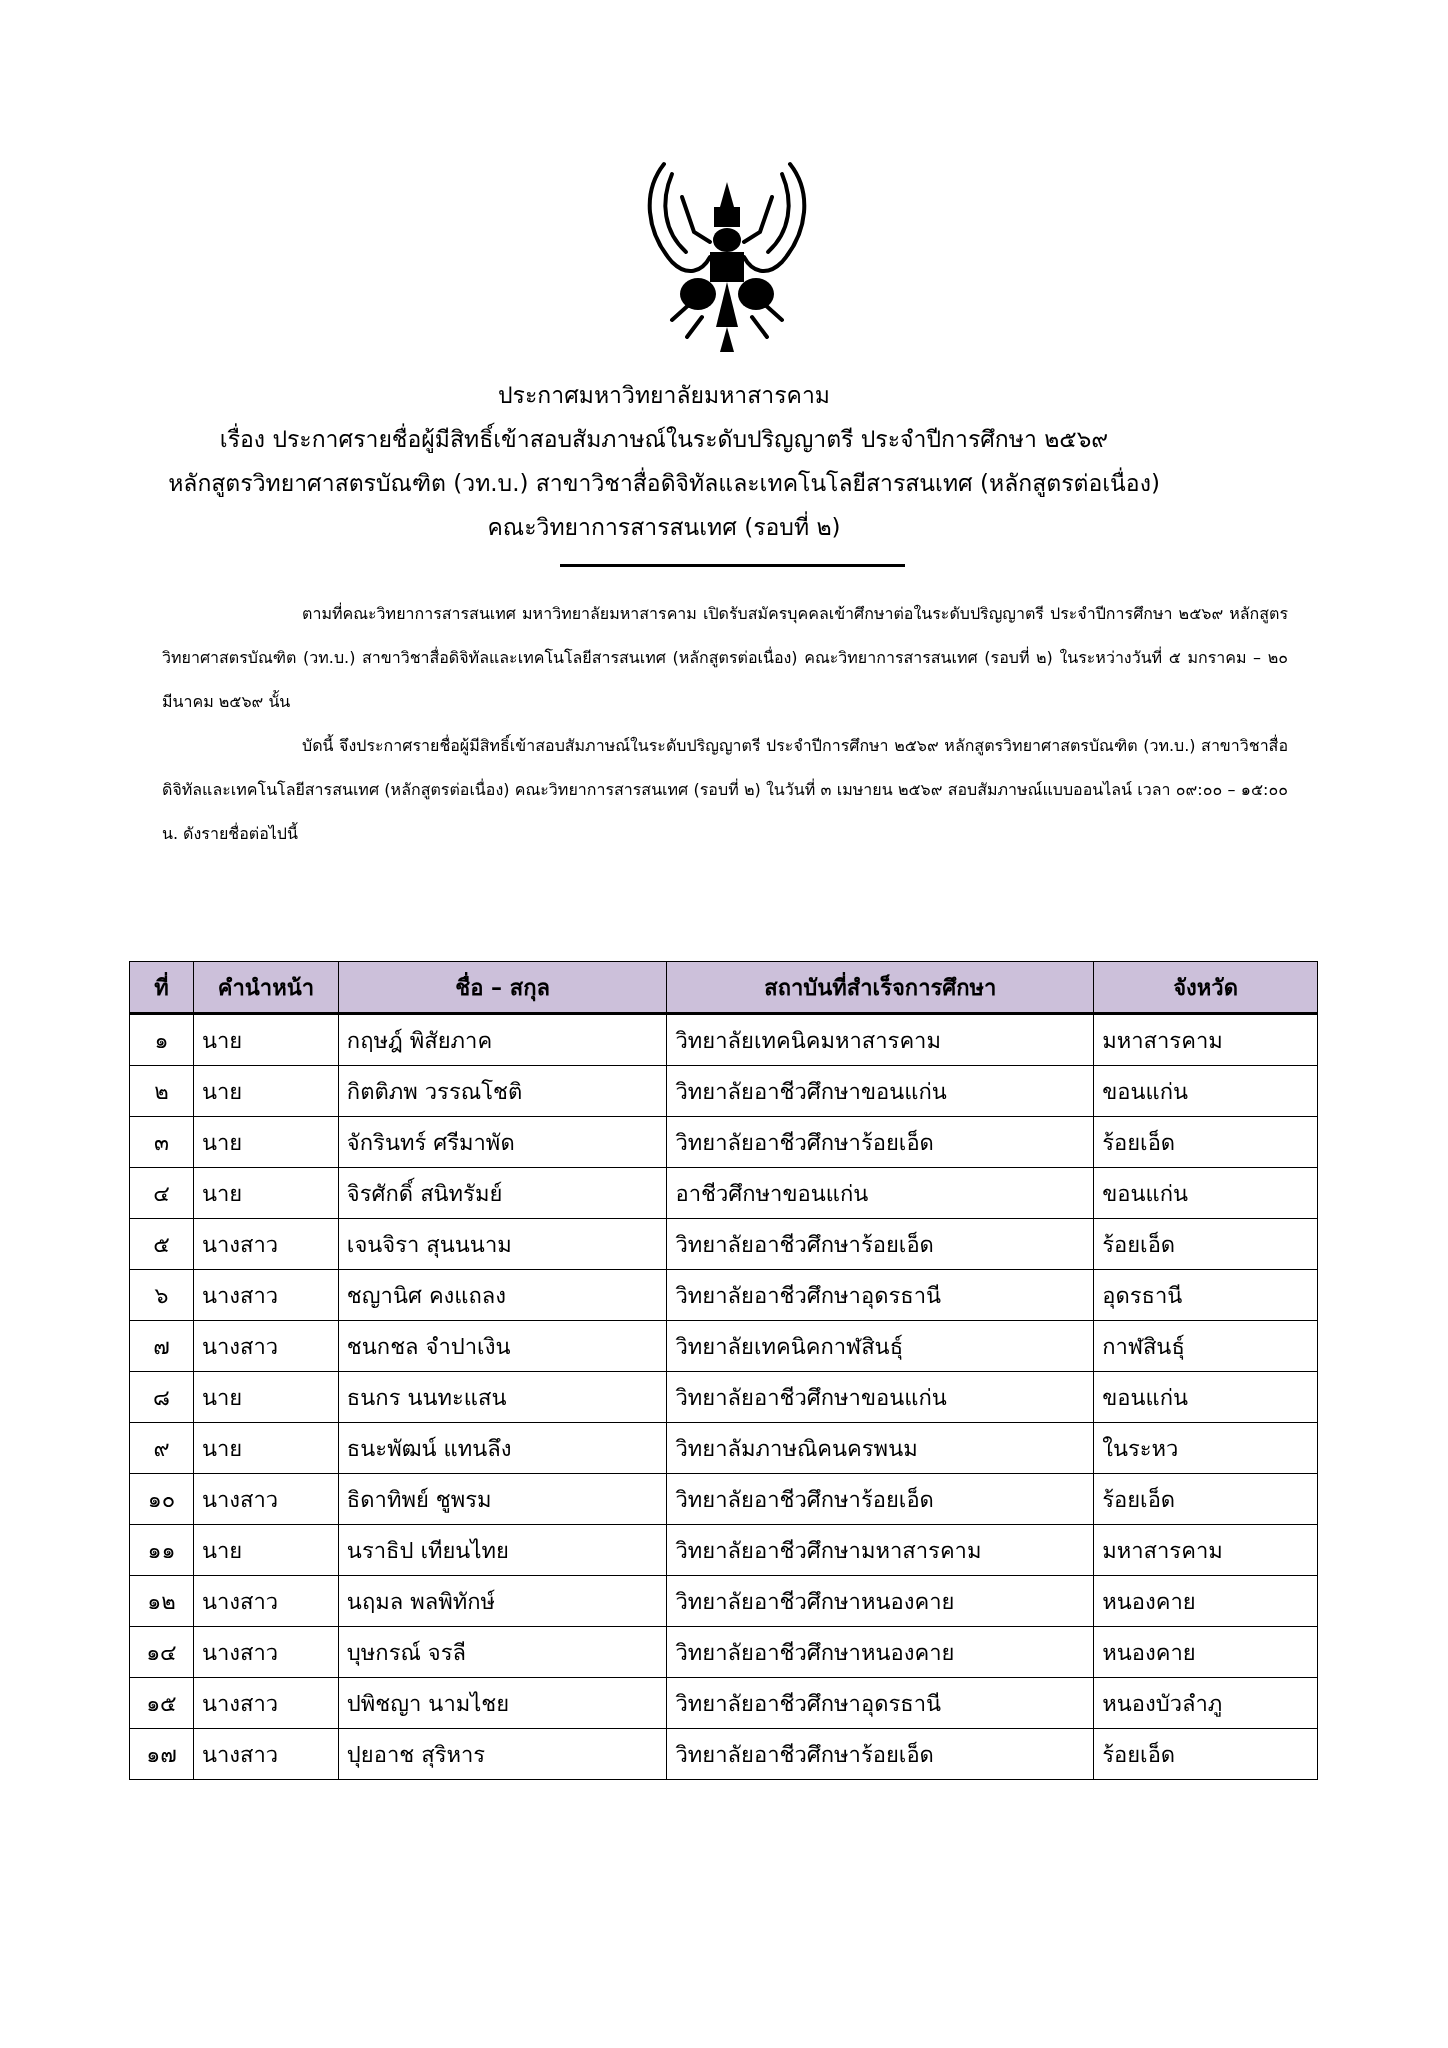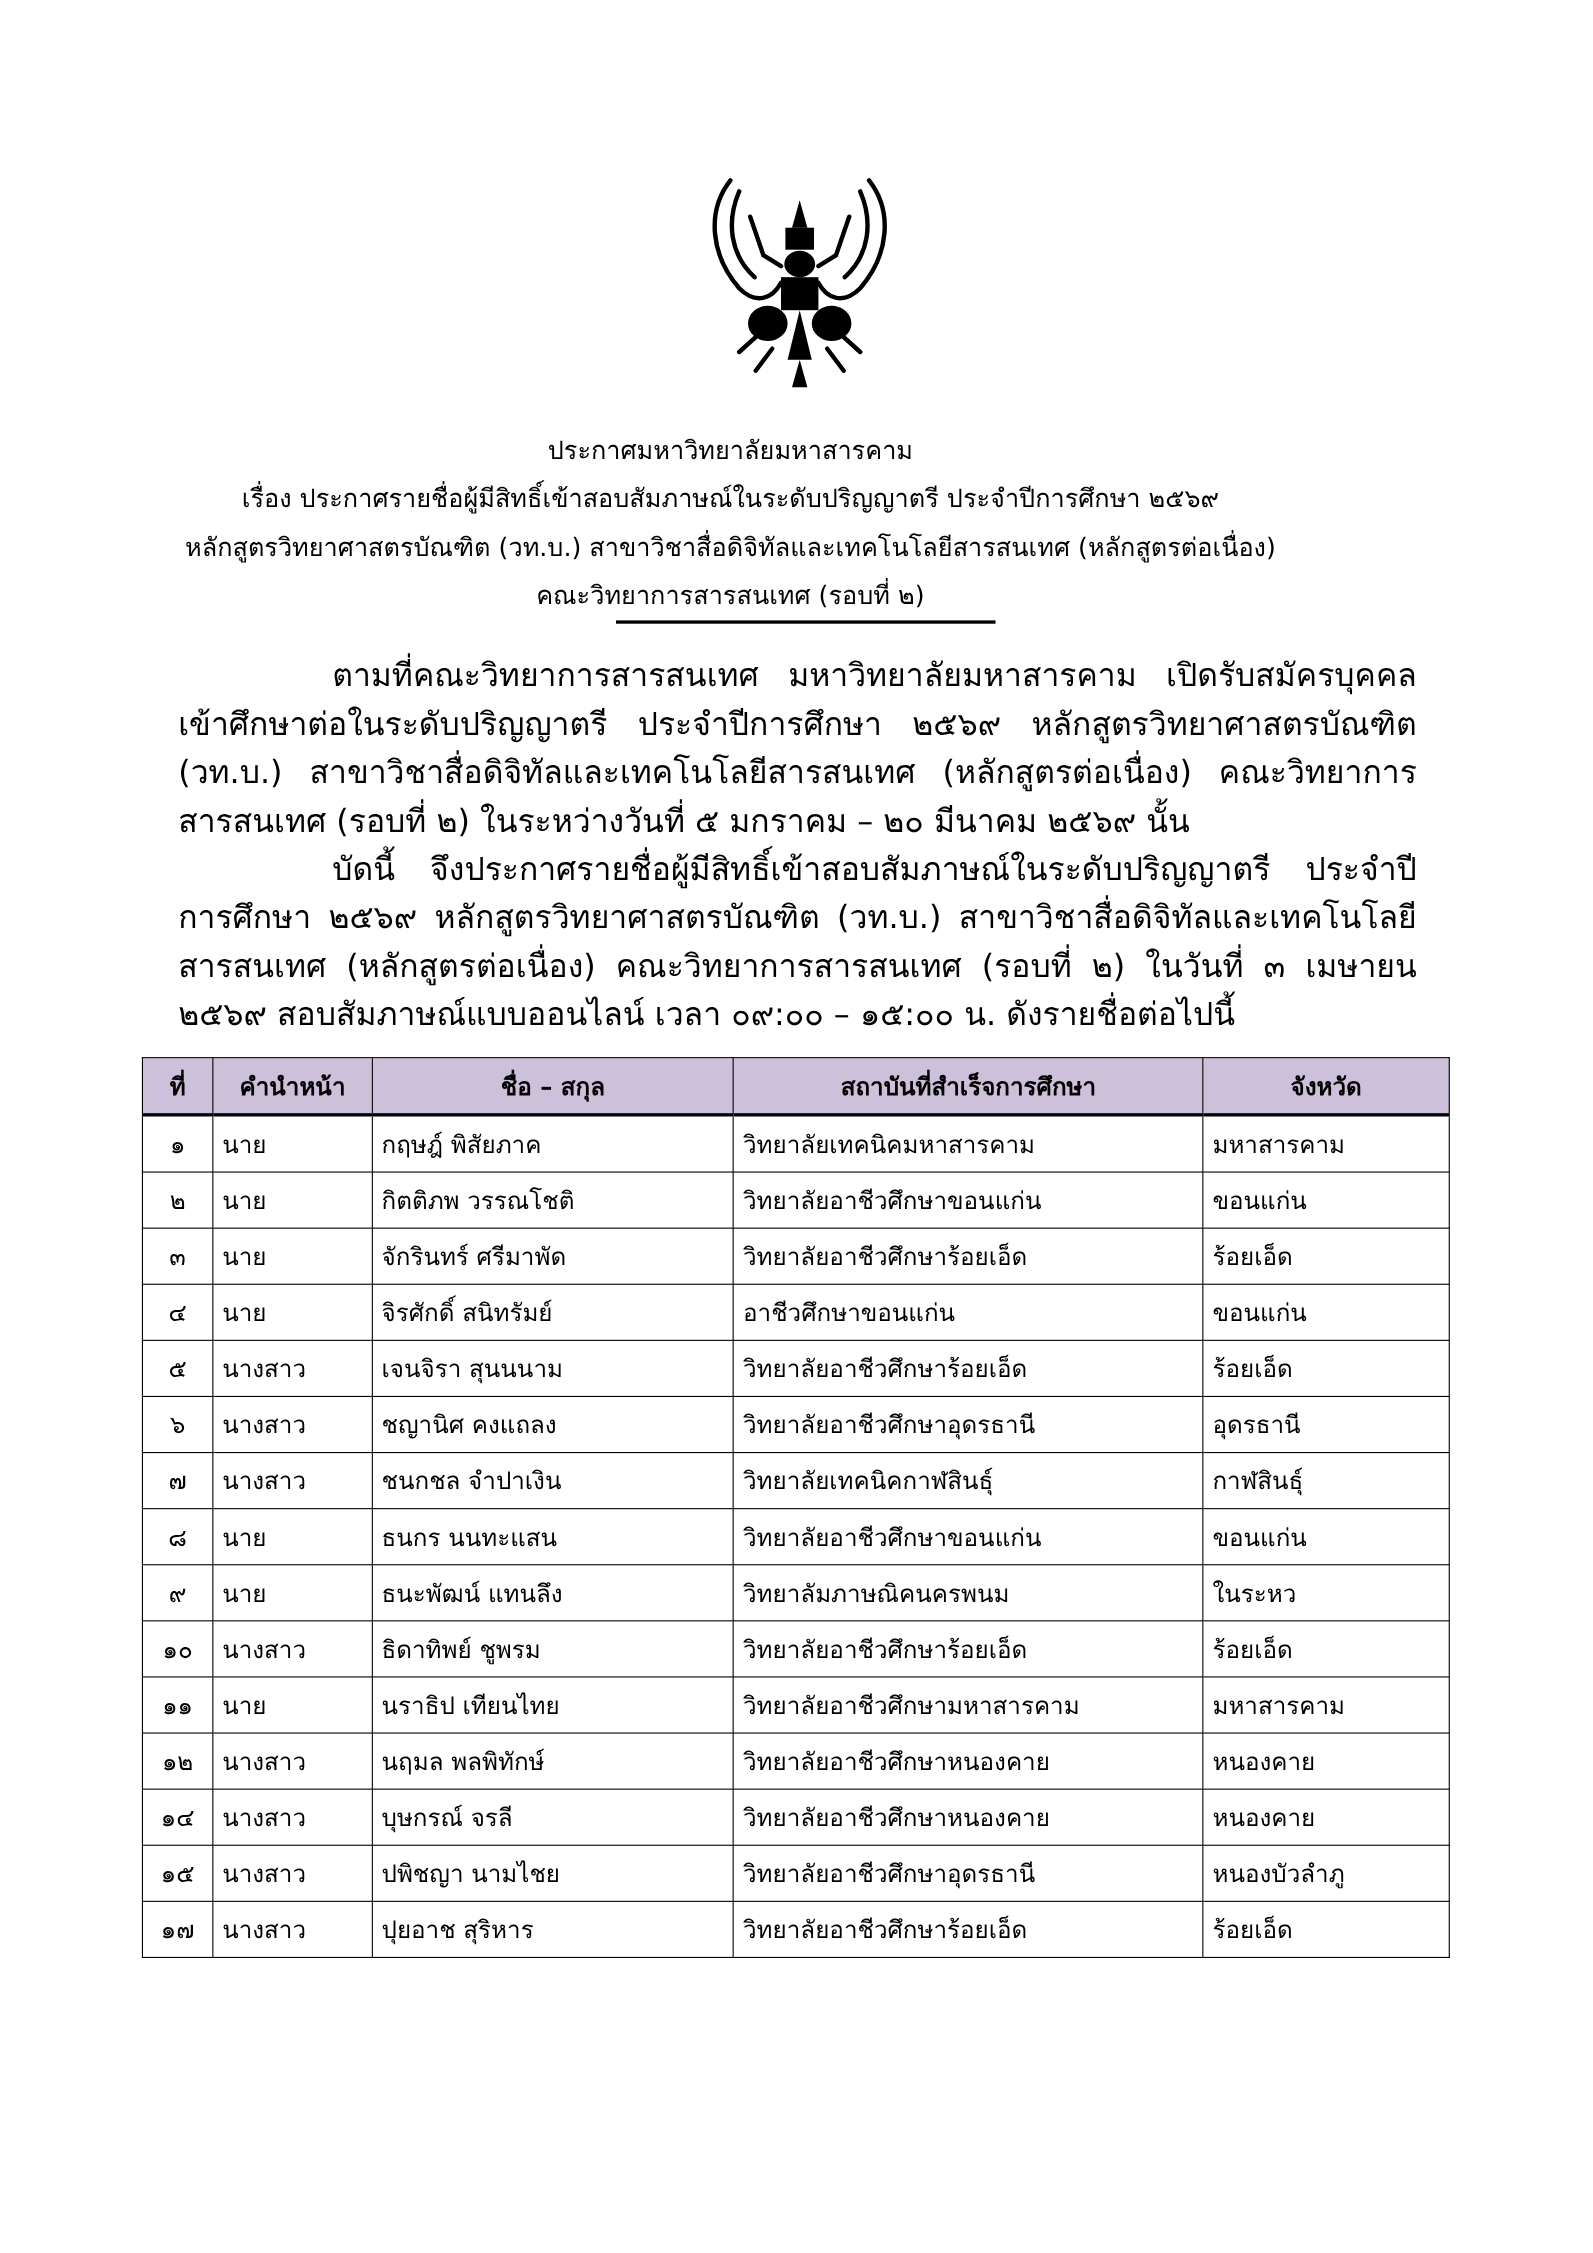--- a/index.html
+++ b/index.html
@@ -1,25 +1,25 @@
 <!DOCTYPE html>
 <html><head>
 <meta charset="utf-8">
 <style>
   html, body { margin: 0; padding: 0; background: #ffffff; }
   body {
     width: 1448px; height: 2048px; position: relative; overflow: hidden;
     font-family: "DejaVu Sans", "Liberation Sans", sans-serif; color: #000;
   }
   .emblem { position: absolute; left: 632px; top: 152px; width: 190px; height: 210px; }
-  .title-block { position: absolute; left: 0; top: 388px; width: 1328px; text-align: center;
+  .title-block { position: absolute; left: 0; top: 373px; width: 1328px; text-align: center;
     font-size: 23px; line-height: 44px; }
   .title-block div { white-space: nowrap; }
   .sep { position: absolute; left: 560px; top: 564px; width: 345px; height: 3px; background: #000; }
-  .body-text { position: absolute; left: 162px; top: 592px; width: 1126px; font-size: 29px; line-height: 44px; }
+  .body-text { position: absolute; left: 162px; top: 592px; width: 1126px; font-size: 16px; line-height: 44px; }
   .para { text-align: justify; text-align-last: left; }
   .para .indent { display: inline-block; width: 140px; }
   .bold { font-weight: normal; }
   table.list { position: absolute; left: 129px; top: 961px; width: 1189px; border-collapse: collapse;
     font-size: 22px; }
   table.list th, table.list td { border: 1.5px solid #000; height: 50px; padding: 0 8px; white-space: nowrap; }
   table.list th { background: #ccc0da; font-weight: bold; text-align: center; border-bottom: 3px solid #000; }
   table.list td { text-align: left; }
   table.list td.num { text-align: center; }
   col.c1 { width: 64px; } col.c2 { width: 145px; } col.c3 { width: 329px; } col.c4 { width: 427px; } col.c5 { width: 224px; }

